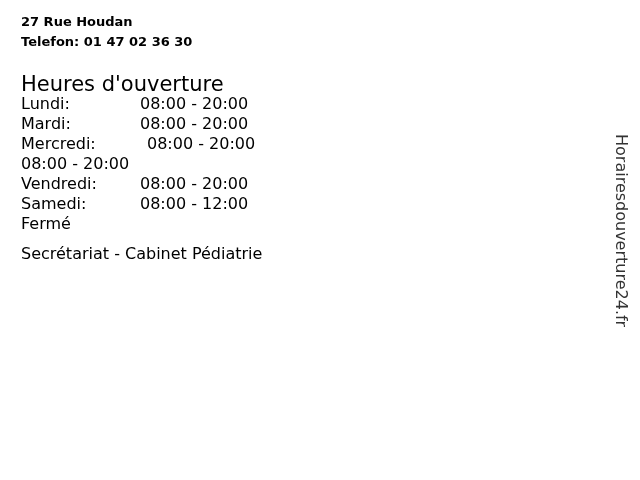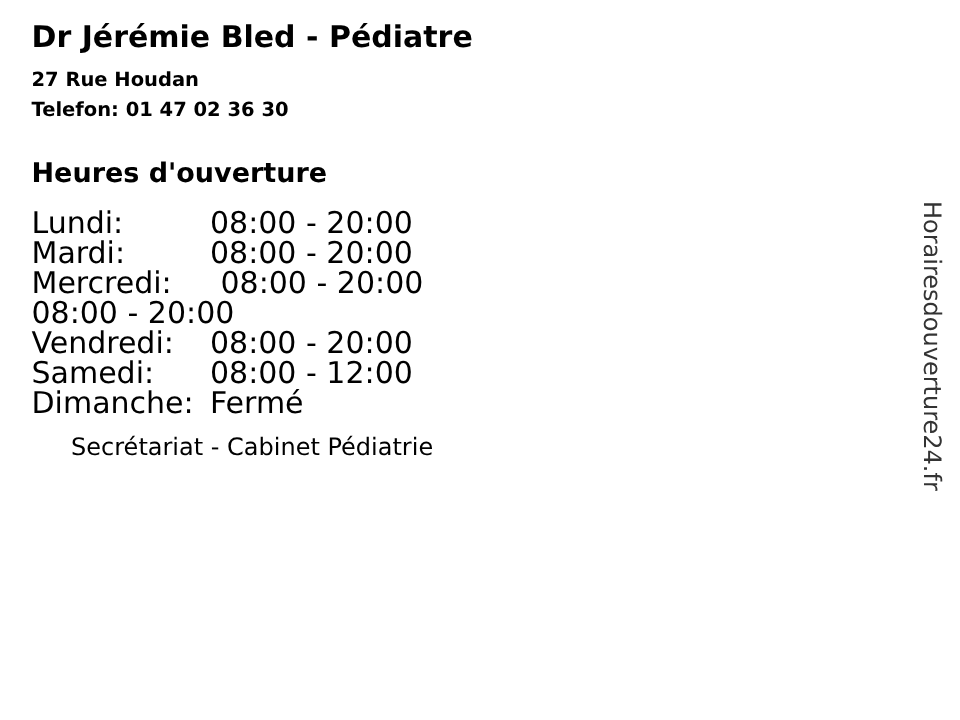--- a/index.html
+++ b/index.html
@@ -29,32 +29,32 @@
   }
   .contact-block {
     font-size: 13px;
     line-height: 20px;
     font-weight: bold;
   }
   .contact-line {
     white-space: nowrap;
   }
   .section-heading {
-    font-size: 18px;
-    font-weight: 700;
+    font-size: 21px;
+    font-weight: 400;
     line-height: 20px;
     margin: 0;
     white-space: nowrap;
   }
   .hours-heading {
     margin-top: 22px;
   }
   .hours-table {
-    margin-top: 12px;
-    font-size: 20px;
+    margin-top: 0;
+    font-size: 16px;
     line-height: 20px;
   }
   .hours-row {
     display: flex;
   }
   .hours-day {
     width: 119px;
     flex: 0 0 119px;
     white-space: nowrap;
   }
@@ -84,21 +84,20 @@
     line-height: 20px;
     color: #333333;
     white-space: nowrap;
   }
 </style>
 </head>
 <body>
 
 <div class="content">
 
-  <h1 class="page-title">Dr Jérémie Bled - Pédiatre</h1>
 
   <div class="contact-block">
     <div class="contact-line">27 Rue Houdan</div>
     <div class="contact-line">Telefon: 01 47 02 36 30</div>
   </div>
 
   <h2 class="section-heading hours-heading">Heures d'ouverture</h2>
 
   <div class="hours-table">
     <div class="hours-row">
@@ -118,21 +117,20 @@
     </div>
     <div class="hours-row">
       <span class="hours-day">Vendredi:</span>
       <span class="hours-time">08:00 - 20:00</span>
     </div>
     <div class="hours-row">
       <span class="hours-day">Samedi:</span>
       <span class="hours-time">08:00 - 12:00</span>
     </div>
     <div class="hours-row">
-      <span class="hours-day">Dimanche:</span>
       <span class="hours-time">Fermé</span>
     </div>
   </div>
 
 
   <div class="info-text">Secrétariat - Cabinet Pédiatrie</div>
 
 </div>
 
 <div class="watermark">Horairesdouverture24.fr</div>

